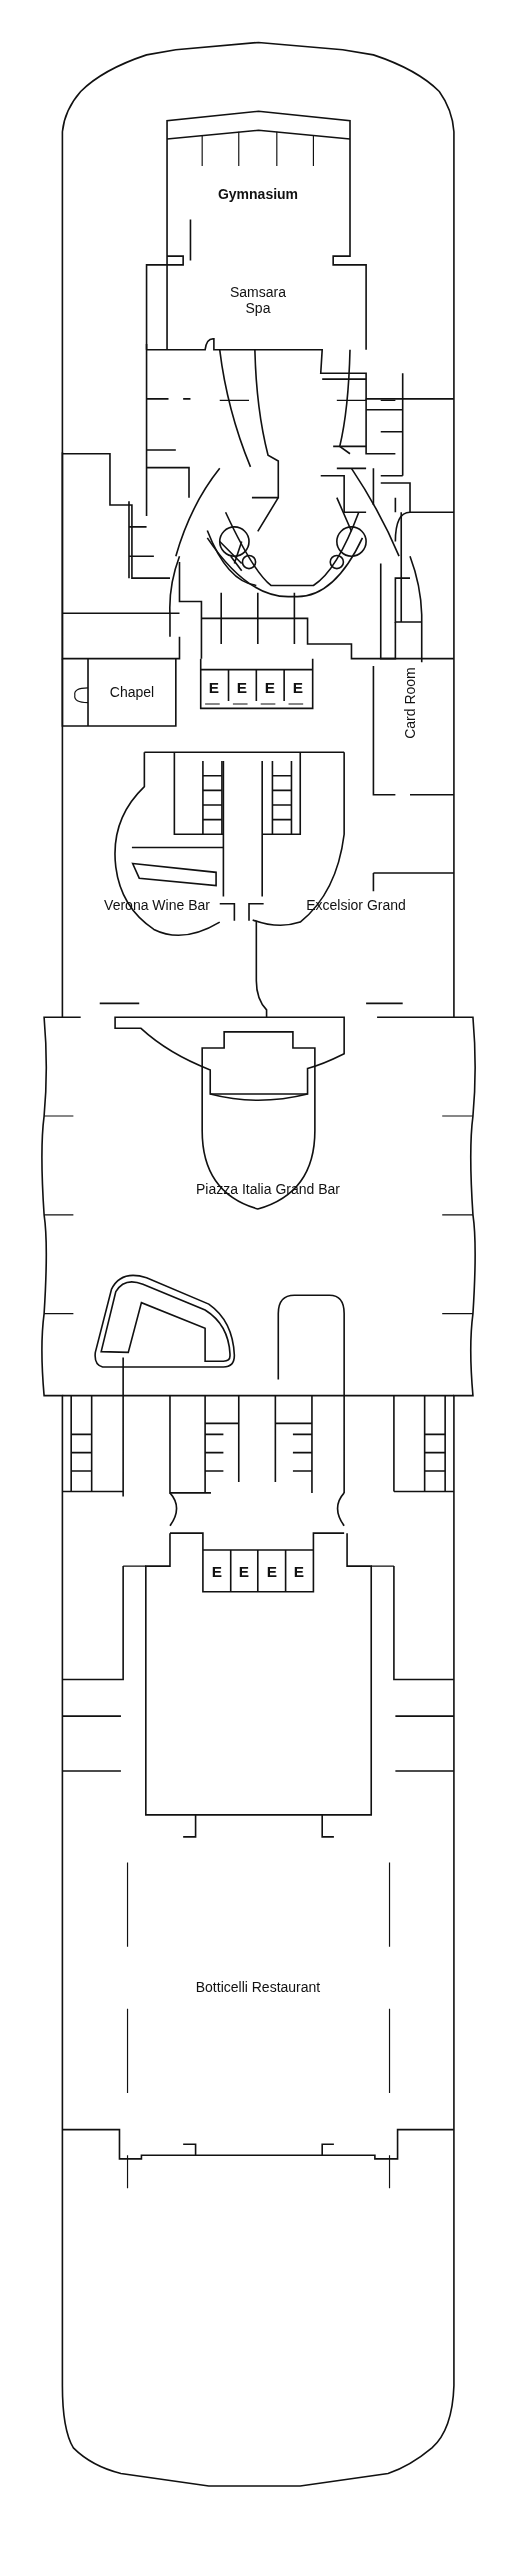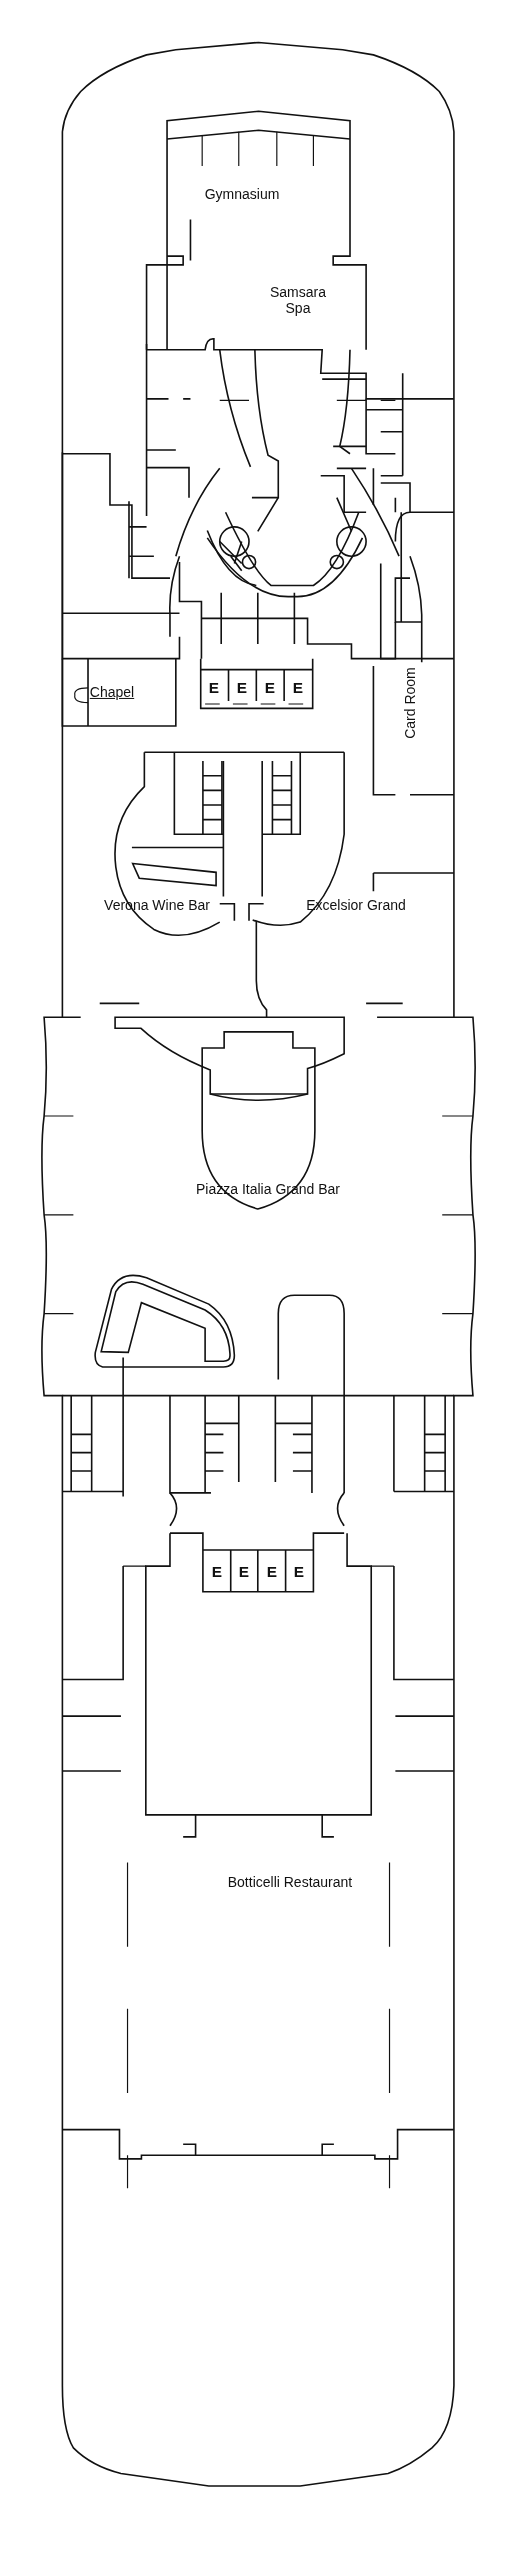--- a/index.html
+++ b/index.html
@@ -93,31 +93,31 @@
   <path class="w" d="M232,2095 L277,2095 L277,2126 M277,2095 L277,2175 L428,2175 L428,2095 L470,2095 M277,2118 L428,2118 M315,2118 L315,2175 M352,2118 L352,2175 M390,2118 L390,2175"></path>
   <path class="w" d="M232,2095 L232,2140 L199,2140 L199,2480 L507,2480 L507,2140 L474,2140 L474,2095"></path>
   <path class="w" d="M168,2140 L168,2295 L85,2295 M538,2140 L538,2295 L620,2295 M85,2345 L165,2345 M85,2420 L165,2420 M540,2345 L620,2345 M540,2420 L620,2420"></path>
   <path class="w t" d="M168,2140 L199,2140 M507,2140 L538,2140"></path>
   <path class="w" d="M267,2480 L267,2510 L250,2510 M440,2480 L440,2510 L456,2510"></path>
 
   <path class="w t" d="M174,2545 L174,2660 M174,2745 L174,2860 M174,2945 L174,2990 M532,2545 L532,2660 M532,2745 L532,2860 M532,2945 L532,2990"></path>
   <path class="w" d="M85,2910 L163,2910 L163,2950 L193,2950 L193,2945 L267,2945 L267,2930 L250,2930 M267,2945 L440,2945 L440,2930 L456,2930 M440,2945 L512,2945 L512,2950 L543,2950 L543,2910 L620,2910"></path>
 </svg>
 
-<div class="lbl" style="left:242px; top:194px;">Gymnasium</div>
-<div class="lbl" style="left:258px; top:300px;margin-left:40px;">
+<div class="lbl" style="left:258px; top:194px;font-weight:bold;">Gymnasium</div>
+<div class="lbl" style="left:258px; top:300px;">
   <div>Samsara</div>
   <div>Spa</div>
 </div>
-<div class="lbl" style="left:112px; top:692px;text-decoration:underline;">Chapel</div>
+<div class="lbl" style="left:132px; top:692px;">Chapel</div>
 <div class="lbl vert" style="left:410px; top:703px;">Card Room</div>
 <div class="lbl" style="left:157px; top:905px;">Verona Wine Bar</div>
 <div class="lbl" style="left:356px; top:905px;">Excelsior Grand</div>
 <div class="lbl" style="left:268px; top:1189px;">Piazza Italia Grand Bar</div>
-<div class="lbl" style="left:258px; top:1882px;margin-left:32px;">Botticelli Restaurant</div>
+<div class="lbl" style="left:258px; top:1987px;">Botticelli Restaurant</div>
 
 <div class="elev" style="left:214px; top:688px;">E</div>
 <div class="elev" style="left:242px; top:688px;">E</div>
 <div class="elev" style="left:270px; top:688px;">E</div>
 <div class="elev" style="left:298px; top:688px;">E</div>
 
 <div class="elev" style="left:217px; top:1572px;">E</div>
 <div class="elev" style="left:244px; top:1572px;">E</div>
 <div class="elev" style="left:272px; top:1572px;">E</div>
 <div class="elev" style="left:299px; top:1572px;">E</div>

